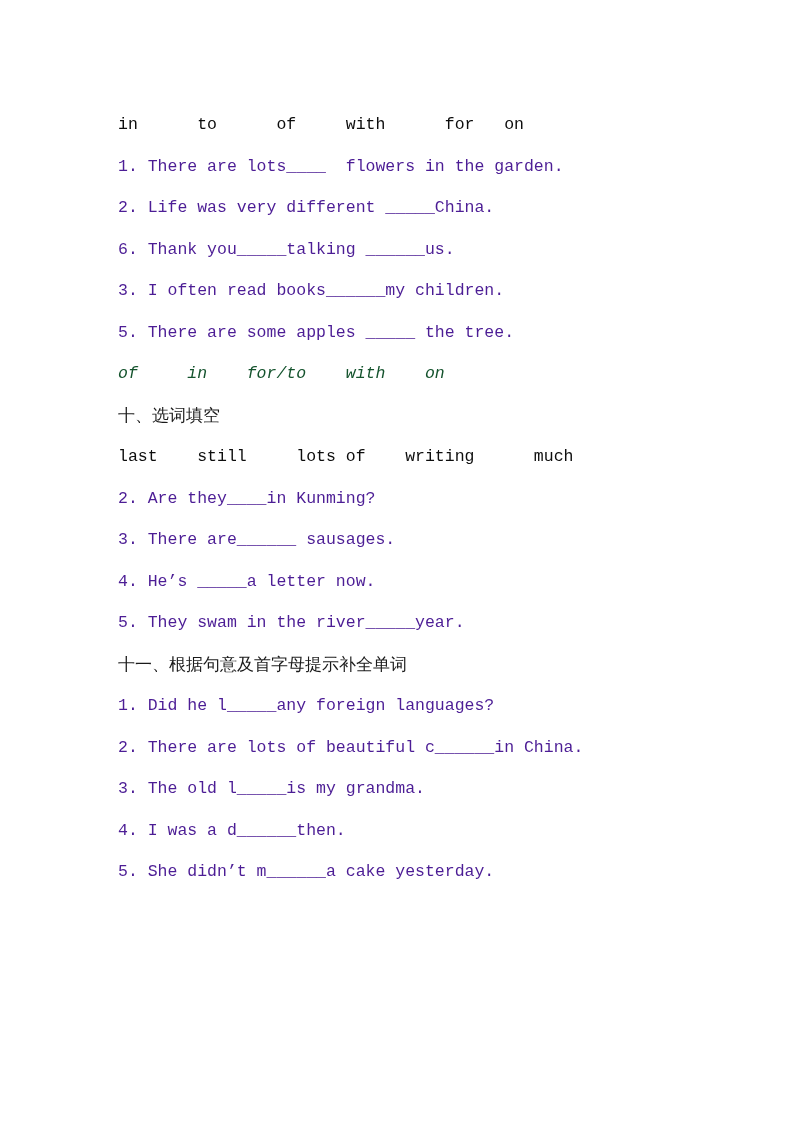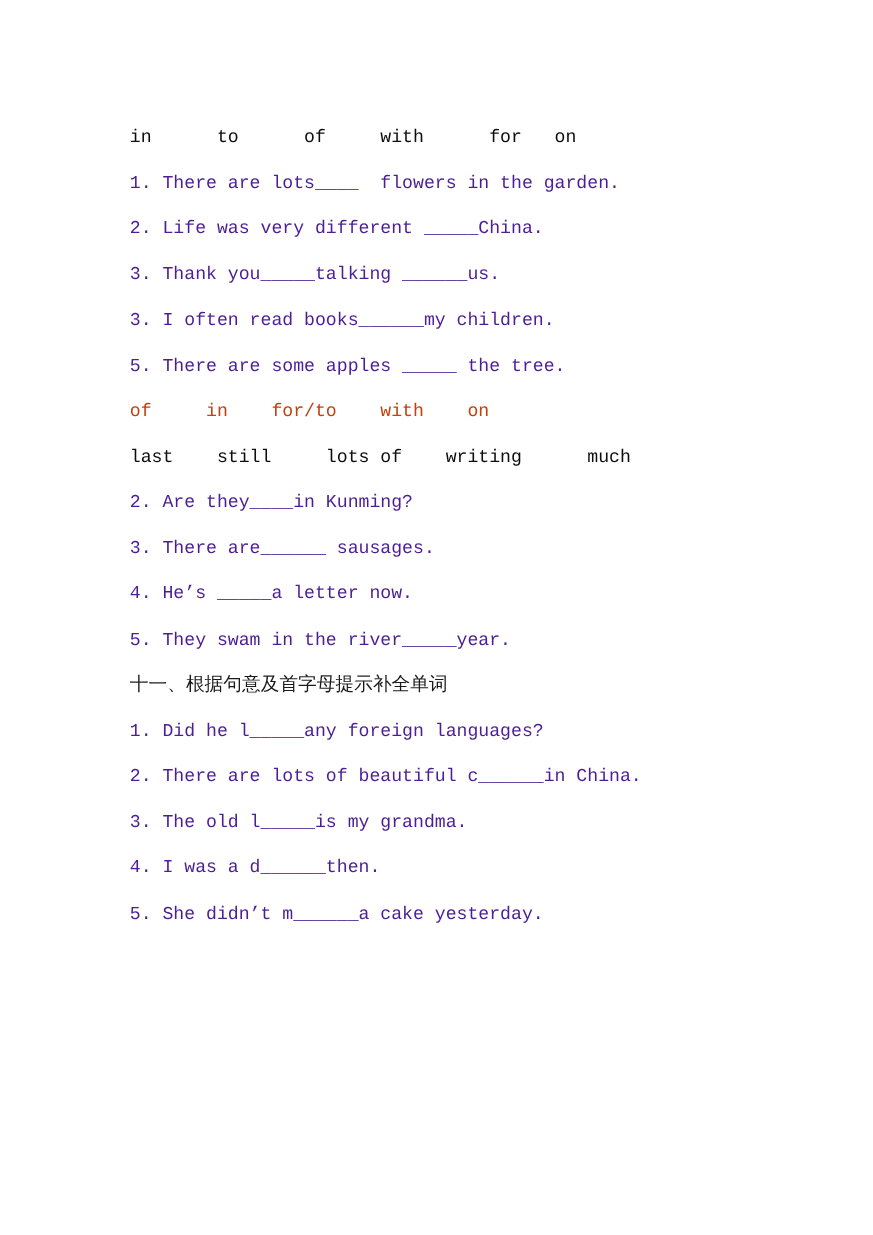--- a/index.html
+++ b/index.html
@@ -46,21 +46,22 @@
   
   .wordbank {
     font-size: 16.5px;
     line-height: 41.5px;
     height: 41.5px;
     white-space: pre;
     color: #0d0d0d;
   }
 
   .answers-red {
-    color: #c2410c;
+    color: #14532d;
+    font-style: italic;
   }
 
   .answers-black {
     color: #0d0d0d;
   }
 
   
   .section-heading {
     font-family: "DejaVu Sans", "Liberation Sans", sans-serif;
     font-size: 17px;
@@ -73,26 +74,27 @@
 </head>
 <body>
 
 <div class="page">
   <div class="content">
 
     <div class="wordbank">in      to      of     with      for   on</div>
 
     <div class="line">1. There are lots____  flowers in the garden.</div>
     <div class="line">2. Life was very different _____China.</div>
-    <div class="line">3. Thank you_____talking ______us.</div>
+    <div class="line">6. Thank you_____talking ______us.</div>
     <div class="line">3. I often read books______my children.</div>
     <div class="line">5. There are some apples _____ the tree.</div>
 
     <div class="line answers-red">of     in    for/to    with    on</div>
 
+    <div class="section-heading">十、选词填空</div>
 
     <div class="wordbank">last    still     lots of    writing      much</div>
 
     <div class="line">2. Are they____in Kunming?</div>
     <div class="line">3. There are______ sausages.</div>
     <div class="line">4. He’s _____a letter now.</div>
     <div class="line">5. They swam in the river_____year.</div>
 
 
     <div class="section-heading">十一、根据句意及首字母提示补全单词</div>

